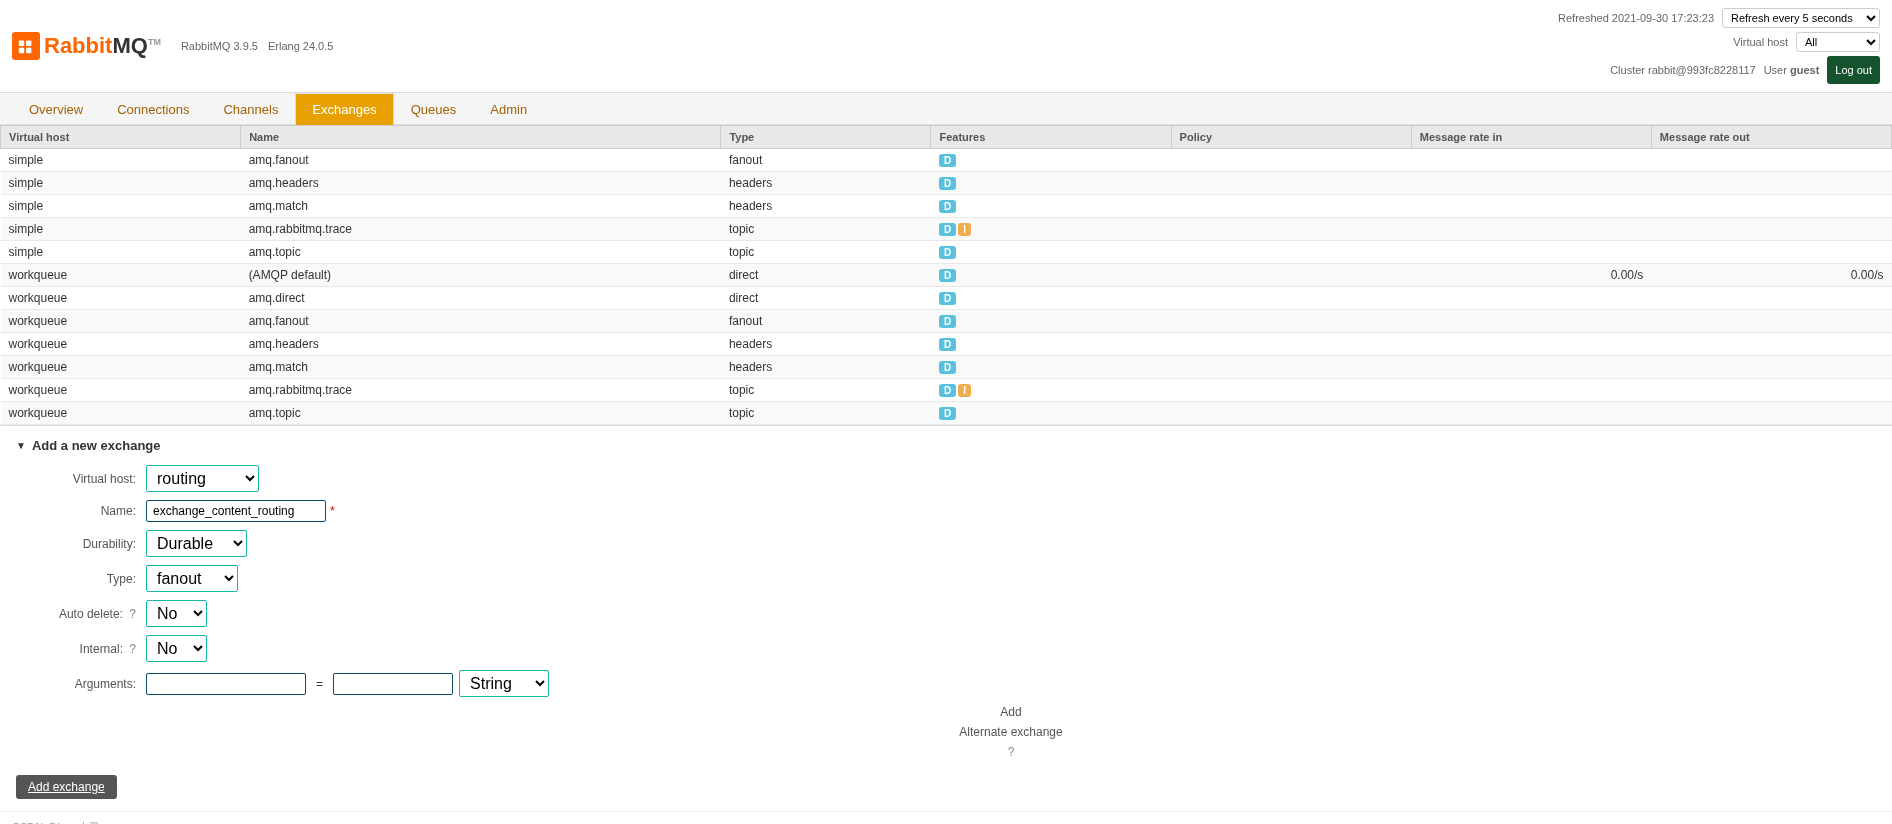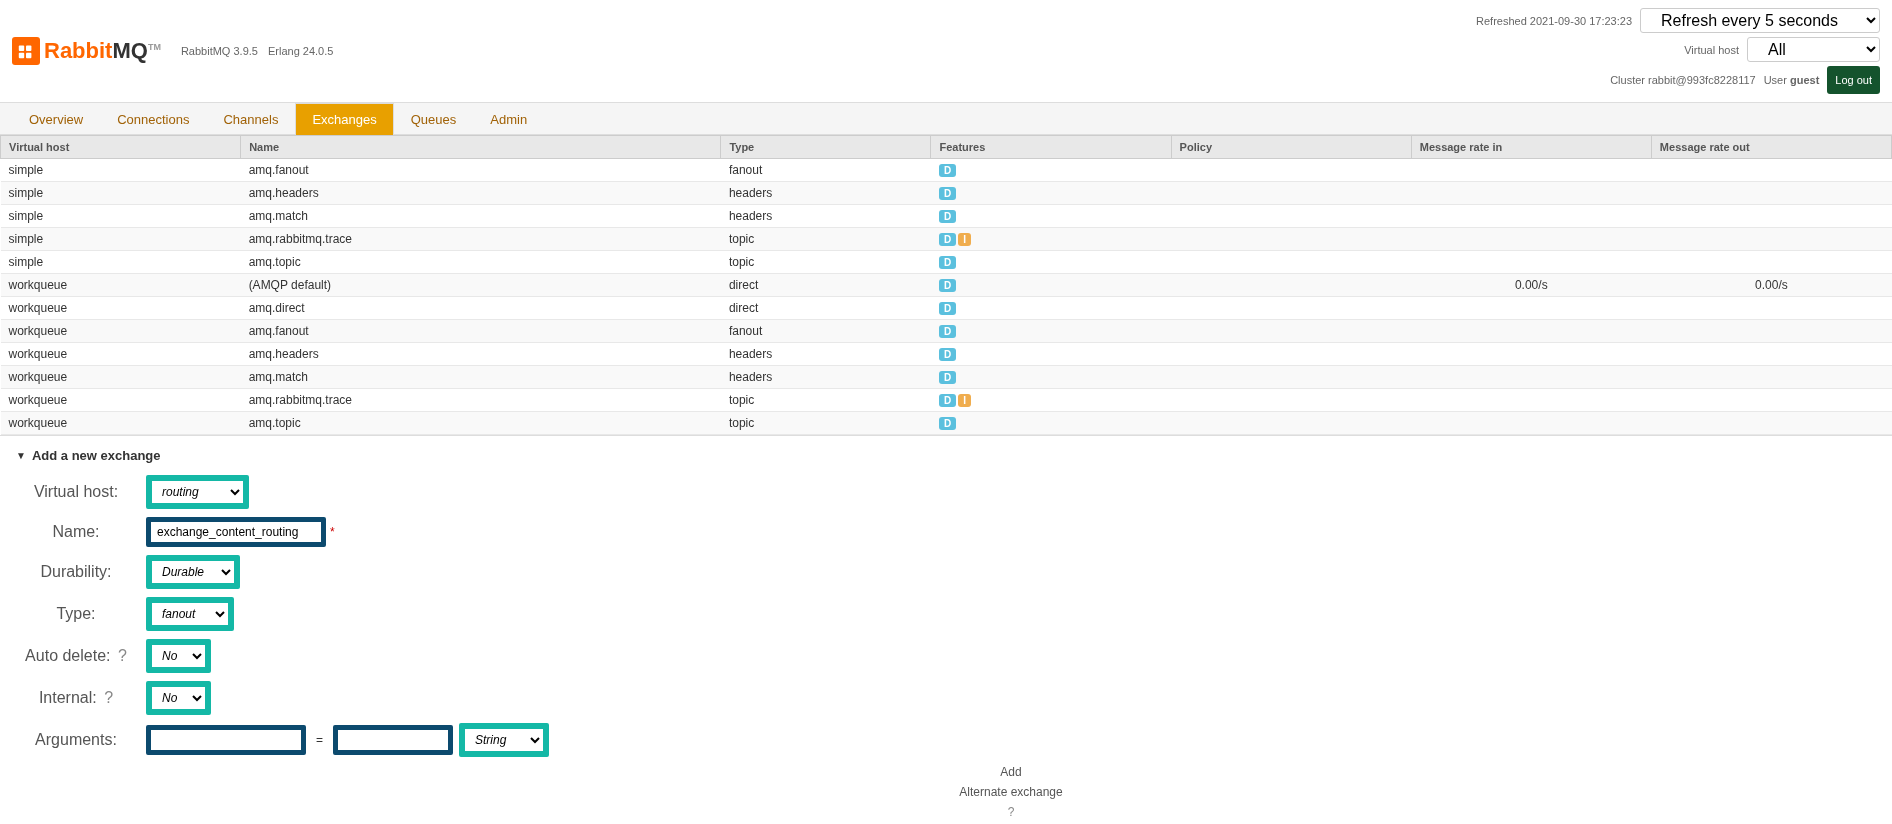--- a/index.html
+++ b/index.html
@@ -12,21 +12,21 @@
     .logo-icon svg { width: 18px; height: 18px; fill: white; }
     .logo-text { font-size: 22px; font-weight: bold; color: #333; }
     .logo-text span { color: #f60; }
     .logo-tm { font-size: 9px; color: #999; vertical-align: super; }
     .version-info { font-size: 11px; color: #666; margin-right: 10px; }
 
     .header-right { margin-left: auto; text-align: right; font-size: 11px; color: #666; }
     .header-right .refresh-row { display: flex; align-items: center; justify-content: flex-end; gap: 8px; margin-bottom: 4px; }
     .header-right .vhost-row { display: flex; align-items: center; justify-content: flex-end; gap: 8px; margin-bottom: 4px; }
     .header-right .user-row { display: flex; align-items: center; justify-content: flex-end; gap: 8px; }
-    select.header-select { font-size: 16px; padding: 2px 16px; border: 1px solid #ccc; border-radius: 3px; background: #fff; }
+    select.header-select { font-size: 11px; padding: 2px 4px; border: 1px solid #ccc; border-radius: 3px; background: #fff; }
     .logout-btn { background: #14532d; color: white; border: none; padding: 8px 8px; border-radius: 3px; cursor: pointer; font-size: 11px; }
 
     
     .nav { display: flex; border-bottom: 1px solid #ddd; background: #f5f5f5; padding: 0 12px; }
     .nav-item { padding: 8px 16px; cursor: pointer; font-size: 13px; color: #a16207; text-decoration: none; border: 1px solid transparent; border-bottom: none; margin-bottom: -1px; }
     .nav-item.active { background: #e8a000; color: white; border-color: #ddd; border-bottom-color: #e8a000; }
 
     
     .main { padding: 0; }
 
@@ -40,25 +40,25 @@
     .badge { display: inline-block; padding: 1px 5px; border-radius: 3px; font-size: 10px; font-weight: bold; color: white; margin-right: 2px; cursor: pointer; }
     .badge-d { background: #5bc0de; }
     .badge-i { background: #f0ad4e; }
 
     
     .add-exchange-section { padding: 12px 16px; border-top: 1px solid #ddd; background: #fff; }
     .section-toggle { display: flex; align-items: center; cursor: pointer; font-size: 13px; font-weight: bold; color: #333; margin-bottom: 12px; }
     .section-toggle .arrow { margin-right: 6px; font-size: 10px; }
 
     .form-row { display: flex; align-items: center; margin-bottom: 8px; }
-    .form-label { width: 130px; text-align: center; padding-right: 10px; color: #555; font-size: 16px; }
+    .form-label { width: 130px; text-align: right; padding-right: 10px; color: #555; font-size: 12px; }
     .form-label .help { color: #888; cursor: help; margin-left: 3px; }
-    .form-input { border: 5px solid #0c4a6e; padding: 3px 6px; font-size: 12px; border-radius: 2px; }
+    .form-input { border: 1px solid #0c4a6e; padding: 3px 6px; font-size: 12px; border-radius: 2px; }
     .form-input.name-input { width: 180px; }
-    .form-select { border: 6px solid #14b8a6; padding: 3px 6px; font-size: 12px; border-radius: 2px; background: #fff; font-style: italic; }
+    .form-select { border: 1px solid #14b8a6; padding: 3px 6px; font-size: 16px; border-radius: 2px; background: #fff; }
     .required-star { color: #c00; margin-left: 4px; }
 
     .arguments-row { display: flex; align-items: center; gap: 6px; }
     .arguments-row .form-input { width: 180px; }
     .arguments-row .eq { padding: 0 4px; }
     .type-select { width: 90px; }
 
     .alternate-exchange { display: flex; align-items: center; gap: 6px; margin-left: 130px; font-size: 12px; color: #555; margin-bottom: 8px; flex-direction: column; }
     .alternate-exchange a { color: #555; text-decoration: none; }
     .help-icon { color: #888; cursor: help; }
@@ -70,21 +70,21 @@
     .table-wrapper { overflow-x: auto; }
 
     .col-vhost { width: 80px; }
     .col-name { width: 160px; }
     .col-type { width: 70px; }
     .col-features { width: 80px; }
     .col-policy { width: 80px; }
     .col-msgrate-in { width: 80px; text-align: right; }
     .col-msgrate-out { width: 80px; text-align: right; }
 
-    .num-cell { text-align: center; }
+    .num-cell { text-align: right; }
   </style>
 </head>
 <body>
 
 <div class="header">
   <div class="logo">
     <div class="logo-icon">
       <svg viewBox="0 0 20 20" xmlns="http://www.w3.org/2000/svg">
         <rect x="2" y="4" width="6" height="6" rx="1" fill="white"></rect>
         <rect x="10" y="4" width="6" height="6" rx="1" fill="white"></rect>

